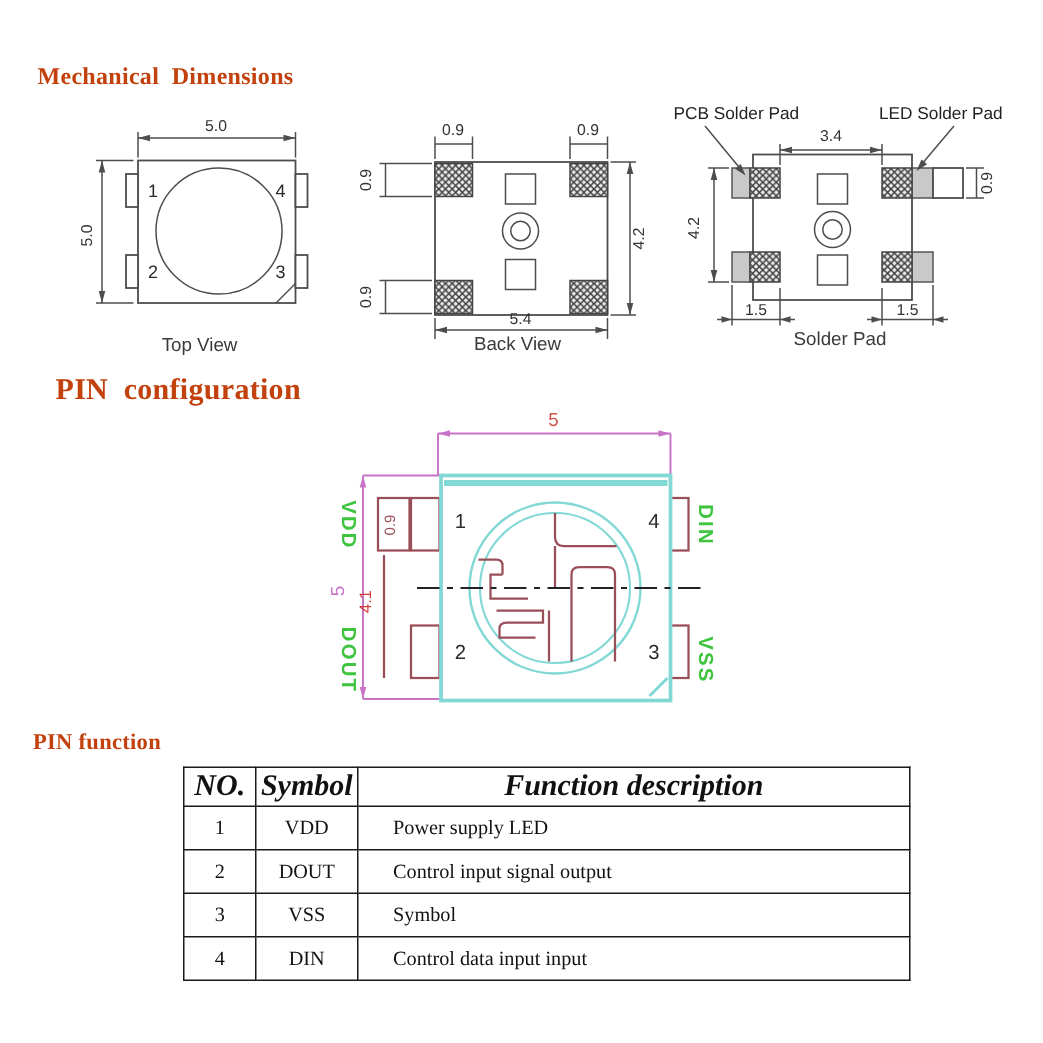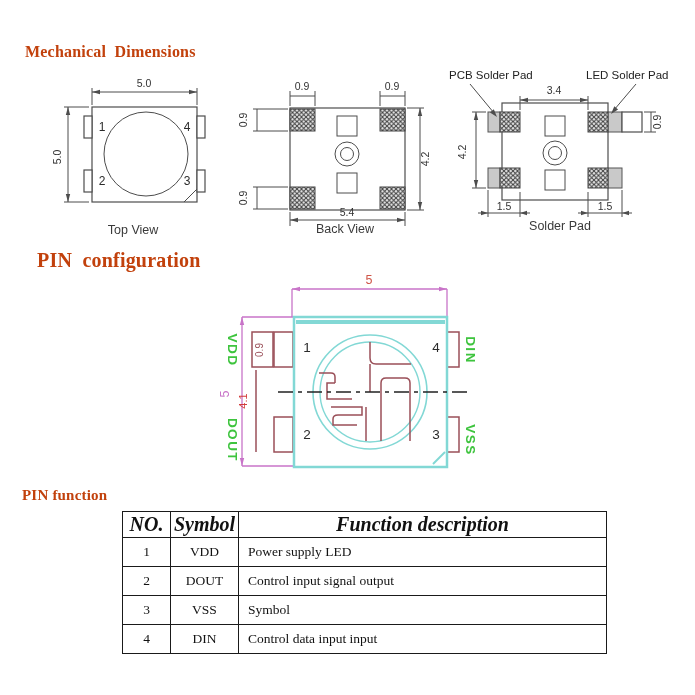--- a/index.html
+++ b/index.html
@@ -30,21 +30,21 @@
   .rd{fill:#cf5548;font:12.5px "Liberation Sans",sans-serif;}
   .rd2{fill:#d23b3b;font:11px "Liberation Sans",sans-serif;}
   .mgt{fill:#c873c8;font:12.5px "Liberation Sans",sans-serif;}
   
   table#pin-table{position:absolute;left:122px;top:511px;width:485px;border-collapse:collapse;
         table-layout:fixed;color:#111;}
   #pin-table th,#pin-table td{border:1.5px solid #1a1a1a;background:#fff;}
   #pin-table th{font-size:20px;font-weight:bold;height:23px;text-align:center;font-style:italic;}
   #pin-table td{height:26px;font-size:13.5px;}
   td.c{text-align:center;}
-  td.desc{text-align:left;padding-left:9px;font-size:13px;}
+  td.desc{text-align:left;padding-left:23px;font-size:13px;}
 </style>
 </head>
 <body>
 
 <div class="heading" id="h-mech">Mechanical  Dimensions</div>
 <div class="heading" id="h-pincfg">PIN  configuration</div>
 <div class="heading" id="h-pinfn">PIN function</div>
 
 <svg class="drawing" viewBox="0 0 695 695">
   <defs>

